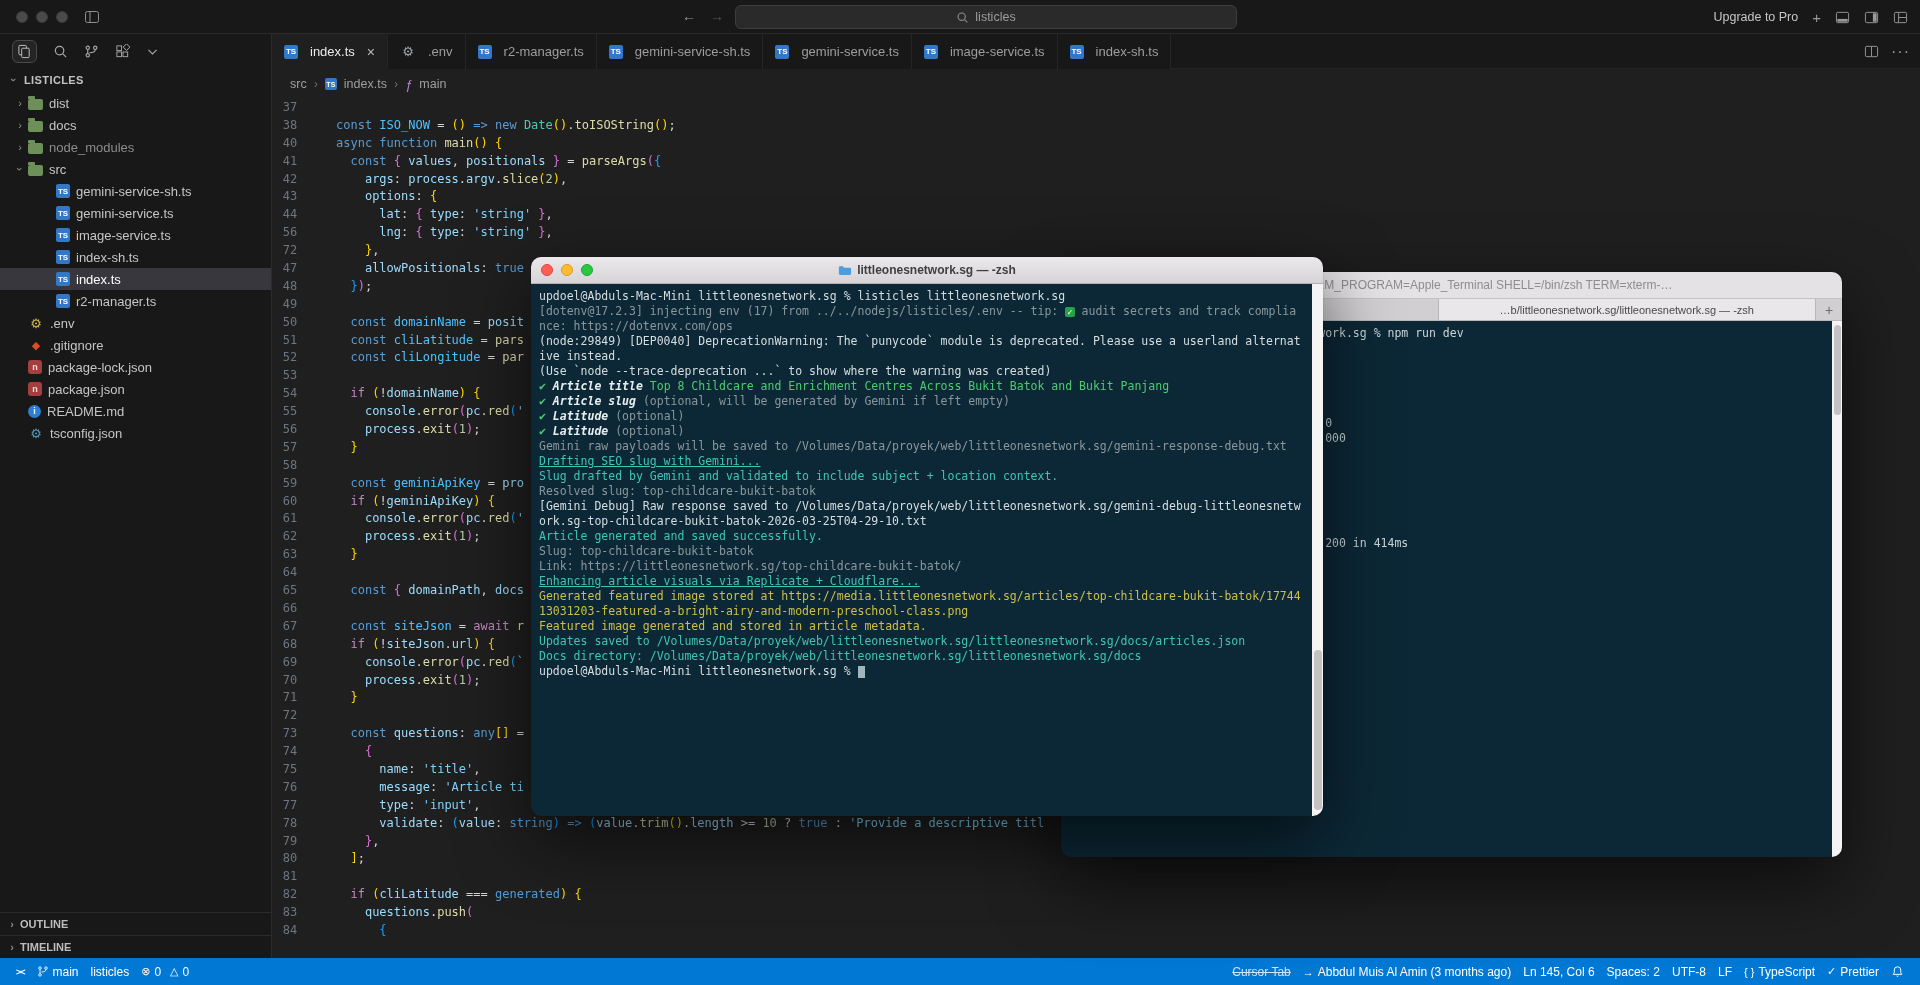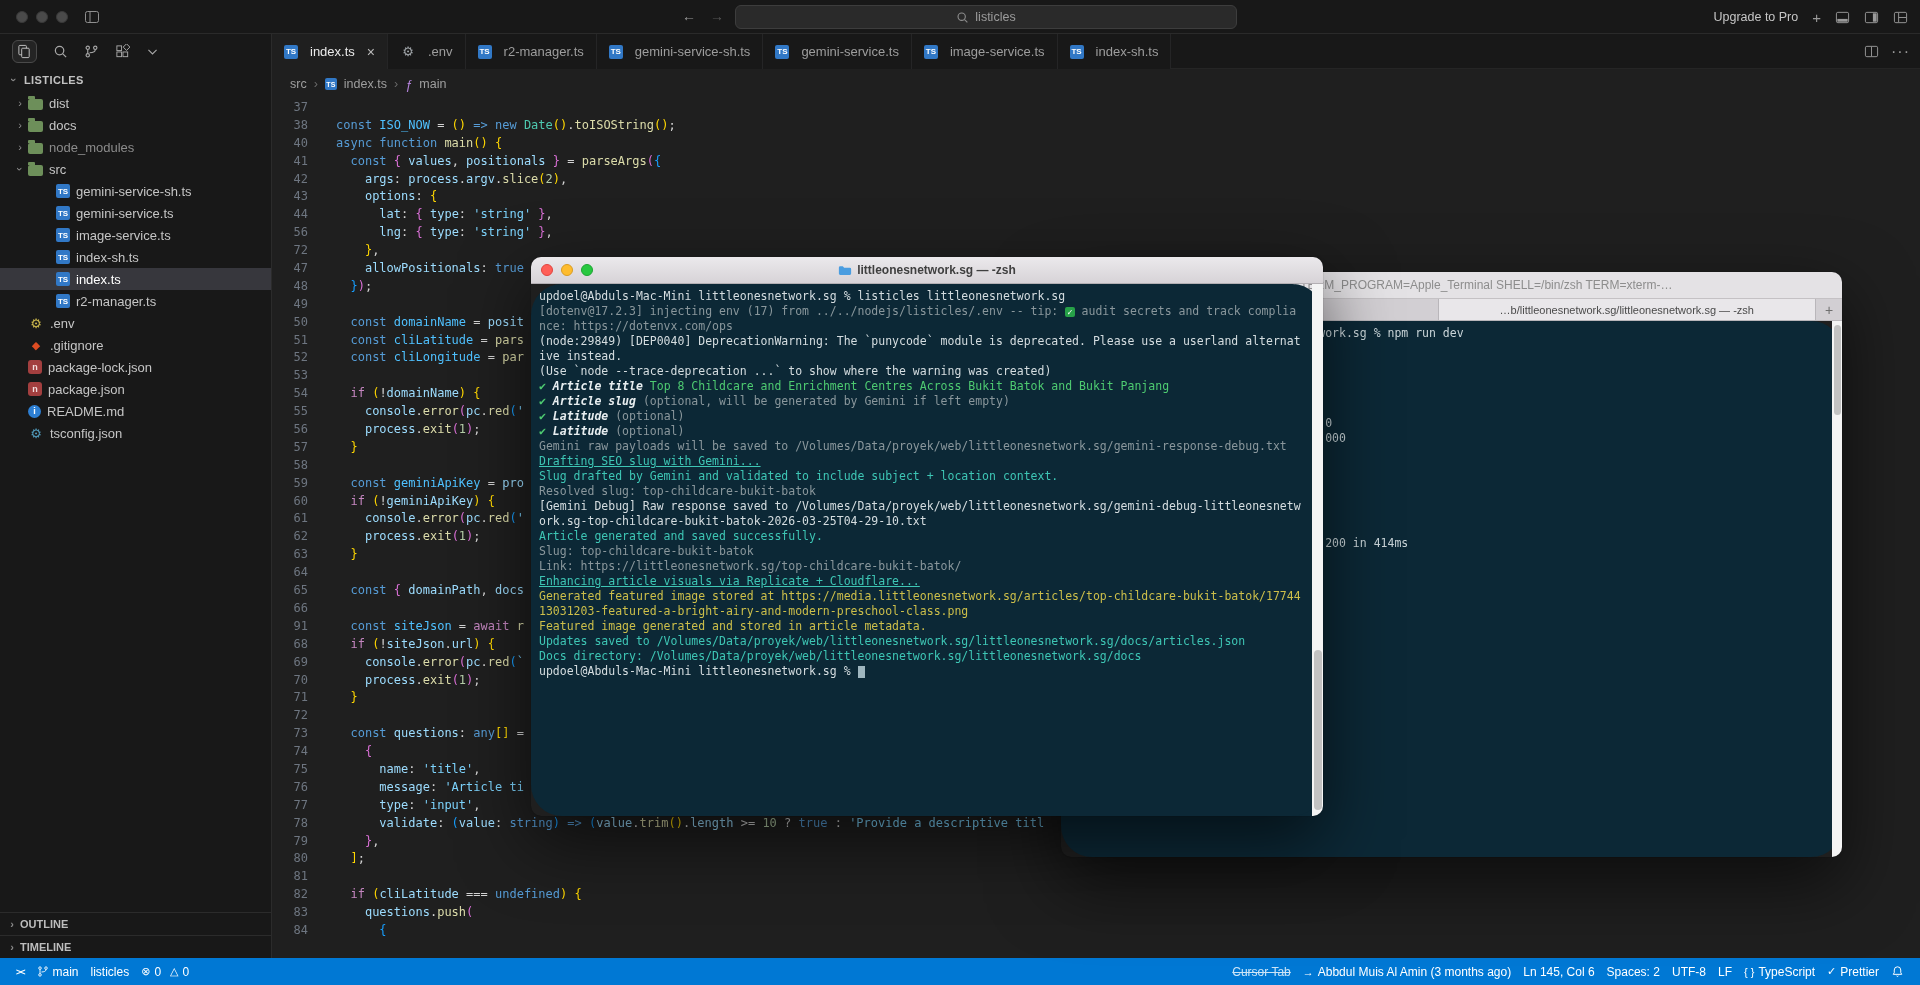--- a/index.html
+++ b/index.html
@@ -63,21 +63,21 @@
   .tab-close{margin-left:6px;color:#bdbdbd;font-size:14px;}
   #tabbarRight{position:absolute;right:10px;top:0;height:35px;display:flex;align-items:center;gap:12px;color:#9a9a9a;}
   #breadcrumb{height:30px;display:flex;align-items:center;gap:7px;padding-left:18px;font-size:12.5px;color:#9f9f9f;}
   .bc-sep{color:#6b6b6b;}
   .bc-fn{color:#b180d7;font-style:italic;font-size:13px;}
   .mini-ts{background:#3178c6;color:#fff;font-size:7px;font-weight:bold;border-radius:2px;width:12px;height:12px;
     display:inline-flex;align-items:center;justify-content:center;}
   #code{position:absolute;top:65px;left:0;right:0;bottom:0;font-family:"DejaVu Sans Mono",monospace;
     font-size:12px;overflow:hidden;}
   .cl{height:17.9px;line-height:17.9px;display:flex;white-space:pre;}
-  .ln{width:36px;text-align:right;color:#6e7681;flex:none;}
+  .ln{width:36px;text-align:center;color:#6e7681;flex:none;}
   .ct{margin-left:28px;}
   .tk-kw{color:#569cd6;} .tk-ctl{color:#c586c0;} .tk-fn{color:#dcdcaa;} .tk-vr{color:#9cdcfe;}
   .tk-cv{color:#4fc1ff;} .tk-ty{color:#4ec9b0;} .tk-st{color:#7dd3fc;} .tk-nm{color:#b5cea8;}
   .tk-pl{color:#d4d4d4;} .tk-d1{color:#ffd700;} .tk-d2{color:#da70d6;} .tk-d3{color:#179fff;}
 
   
   #statusbar{position:absolute;left:0;right:0;bottom:0;height:27px;background:#0078d4;color:#fff;
     display:flex;align-items:center;justify-content:space-between;padding:0 10px;font-size:12px;z-index:10;}
   .sb-group{display:flex;align-items:center;}
   .sb-item{display:flex;align-items:center;gap:4px;padding:0 6px;white-space:nowrap;}
@@ -94,21 +94,21 @@
   #termBack .mac-title{background:#e4e2e5;border-bottom:1px solid #c4c1c4;}
   .mac-title .ttl{font-size:12px;font-weight:600;color:#3f3f3f;display:flex;align-items:center;gap:5px;}
   #termBack .mac-title .ttl{color:#8d8d8d;font-weight:500;}
   .lights{position:absolute;left:10px;top:7px;display:flex;gap:8px;}
   .lt{width:12px;height:12px;border-radius:50%;}
   .lt.red{background:#ff5f57;border:1px solid #e0443e;}
   .lt.yel{background:#febc2e;border:1px solid #d89c23;}
   .lt.grn{background:#28c840;border:1px solid #1ea433;}
   .lt.off{background:#c9c6c9;border:1px solid #b5b2b5;}
   .term-body{position:absolute;left:0;right:0;bottom:0;background:#0c2836;
-    font-family:"DejaVu Sans Mono",monospace;font-size:11.5px;overflow:hidden;border-radius:31px;}
+    font-family:"DejaVu Sans Mono",monospace;font-size:11.5px;overflow:hidden;}
   #termFront .term-body{top:27px;padding:5px 12px 0 8px;}
   #termBack .term-body{top:49px;padding:5px 12px 0 8px;}
   .tml{height:15px;line-height:15px;white-space:pre;}
   .t-wh{color:#d5dde0;} .t-dim{color:#8a979c;} .t-grn{color:#4ecb71;} .t-cyn{color:#3ec6b5;}
   .t-cyu{color:#3ec6b5;text-decoration:underline;} .t-yel{color:#cdbf4a;text-align:right;}
   .t-lbl{color:#e8eef0;font-weight:bold;font-style:italic;}
   .t-bdg{background:#27a148;color:#fff;border-radius:2px;font-size:9px;padding:0 2px;}
   .t-cur{display:inline-block;width:7px;height:12px;background:#9fb6bf;vertical-align:-2px;}
   .bk-line{color:#c9d4d8;}
   .t-scroll{position:absolute;right:0;width:11px;background:#f4f4f4;z-index:5;}
@@ -381,36 +381,36 @@
         <div class="cl"><span class="ln">57</span><span class="ct"><span class="tk-pl">  </span><span class="tk-d1">}</span></span></div>
         <div class="cl"><span class="ln">58</span><span class="ct"></span></div>
         <div class="cl"><span class="ln">59</span><span class="ct"><span class="tk-pl">  </span><span class="tk-kw">const</span><span class="tk-cv"> geminiApiKey</span><span class="tk-pl"> = </span><span class="tk-vr">pro</span></span></div>
         <div class="cl"><span class="ln">60</span><span class="ct"><span class="tk-pl">  </span><span class="tk-ctl">if</span><span class="tk-pl"> </span><span class="tk-d1">(</span><span class="tk-pl">!</span><span class="tk-vr">geminiApiKey</span><span class="tk-d1">)</span><span class="tk-pl"> </span><span class="tk-d1">{</span></span></div>
         <div class="cl"><span class="ln">61</span><span class="ct"><span class="tk-pl">    </span><span class="tk-vr">console</span><span class="tk-pl">.</span><span class="tk-fn">error</span><span class="tk-d2">(</span><span class="tk-vr">pc</span><span class="tk-pl">.</span><span class="tk-fn">red</span><span class="tk-d3">(</span><span class="tk-st">'</span></span></div>
         <div class="cl"><span class="ln">62</span><span class="ct"><span class="tk-pl">    </span><span class="tk-vr">process</span><span class="tk-pl">.</span><span class="tk-fn">exit</span><span class="tk-d2">(</span><span class="tk-nm">1</span><span class="tk-d2">)</span><span class="tk-pl">;</span></span></div>
         <div class="cl"><span class="ln">63</span><span class="ct"><span class="tk-pl">  </span><span class="tk-d1">}</span></span></div>
         <div class="cl"><span class="ln">64</span><span class="ct"></span></div>
         <div class="cl"><span class="ln">65</span><span class="ct"><span class="tk-pl">  </span><span class="tk-kw">const</span><span class="tk-pl"> </span><span class="tk-d2">{</span><span class="tk-vr"> domainPath</span><span class="tk-pl">,</span><span class="tk-vr"> docs</span></span></div>
         <div class="cl"><span class="ln">66</span><span class="ct"></span></div>
-        <div class="cl"><span class="ln">91</span><span class="ct"><span class="tk-pl">  </span><span class="tk-kw">const</span><span class="tk-cv"> siteJson</span><span class="tk-pl"> = </span><span class="tk-ctl">await</span><span class="tk-pl"> </span><span class="tk-fn">r</span></span></div>
+        <div class="cl"><span class="ln">67</span><span class="ct"><span class="tk-pl">  </span><span class="tk-kw">const</span><span class="tk-cv"> siteJson</span><span class="tk-pl"> = </span><span class="tk-ctl">await</span><span class="tk-pl"> </span><span class="tk-fn">r</span></span></div>
         <div class="cl"><span class="ln">68</span><span class="ct"><span class="tk-pl">  </span><span class="tk-ctl">if</span><span class="tk-pl"> </span><span class="tk-d1">(</span><span class="tk-pl">!</span><span class="tk-vr">siteJson</span><span class="tk-pl">.</span><span class="tk-vr">url</span><span class="tk-d1">)</span><span class="tk-pl"> </span><span class="tk-d1">{</span></span></div>
         <div class="cl"><span class="ln">69</span><span class="ct"><span class="tk-pl">    </span><span class="tk-vr">console</span><span class="tk-pl">.</span><span class="tk-fn">error</span><span class="tk-d2">(</span><span class="tk-vr">pc</span><span class="tk-pl">.</span><span class="tk-fn">red</span><span class="tk-d3">(</span><span class="tk-st">`</span></span></div>
         <div class="cl"><span class="ln">70</span><span class="ct"><span class="tk-pl">    </span><span class="tk-vr">process</span><span class="tk-pl">.</span><span class="tk-fn">exit</span><span class="tk-d2">(</span><span class="tk-nm">1</span><span class="tk-d2">)</span><span class="tk-pl">;</span></span></div>
         <div class="cl"><span class="ln">71</span><span class="ct"><span class="tk-pl">  </span><span class="tk-d1">}</span></span></div>
         <div class="cl"><span class="ln">72</span><span class="ct"></span></div>
         <div class="cl"><span class="ln">73</span><span class="ct"><span class="tk-pl">  </span><span class="tk-kw">const</span><span class="tk-vr"> questions</span><span class="tk-pl">: </span><span class="tk-kw">any</span><span class="tk-d1">[]</span><span class="tk-pl"> =</span></span></div>
         <div class="cl"><span class="ln">74</span><span class="ct"><span class="tk-pl">    </span><span class="tk-d2">{</span></span></div>
         <div class="cl"><span class="ln">75</span><span class="ct"><span class="tk-pl">      </span><span class="tk-vr">name</span><span class="tk-pl">: </span><span class="tk-st">'title'</span><span class="tk-pl">,</span></span></div>
         <div class="cl"><span class="ln">76</span><span class="ct"><span class="tk-pl">      </span><span class="tk-vr">message</span><span class="tk-pl">: </span><span class="tk-st">'Article ti</span></span></div>
         <div class="cl"><span class="ln">77</span><span class="ct"><span class="tk-pl">      </span><span class="tk-vr">type</span><span class="tk-pl">: </span><span class="tk-st">'input'</span><span class="tk-pl">,</span></span></div>
         <div class="cl"><span class="ln">78</span><span class="ct"><span class="tk-pl">      </span><span class="tk-vr">validate</span><span class="tk-pl">: </span><span class="tk-d3">(</span><span class="tk-vr">value</span><span class="tk-pl">: </span><span class="tk-kw">string</span><span class="tk-d3">)</span><span class="tk-pl"> </span><span class="tk-kw">=&gt;</span><span class="tk-pl"> </span><span class="tk-d3">(</span><span class="tk-vr">value</span><span class="tk-pl">.</span><span class="tk-fn">trim</span><span class="tk-d1">()</span><span class="tk-pl">.</span><span class="tk-vr">length</span><span class="tk-pl"> &gt;= </span><span class="tk-nm">10</span><span class="tk-pl"> ? </span><span class="tk-kw">true</span><span class="tk-pl"> : </span><span class="tk-st">'Provide a descriptive titl</span></span></div>
         <div class="cl"><span class="ln">79</span><span class="ct"><span class="tk-pl">    </span><span class="tk-d2">}</span><span class="tk-pl">,</span></span></div>
         <div class="cl"><span class="ln">80</span><span class="ct"><span class="tk-pl">  </span><span class="tk-d1">]</span><span class="tk-pl">;</span></span></div>
         <div class="cl"><span class="ln">81</span><span class="ct"></span></div>
-        <div class="cl"><span class="ln">82</span><span class="ct"><span class="tk-pl">  </span><span class="tk-ctl">if</span><span class="tk-pl"> </span><span class="tk-d1">(</span><span class="tk-vr">cliLatitude</span><span class="tk-pl"> === </span><span class="tk-kw">undefined</span><span class="tk-d1">)</span><span class="tk-pl"> </span><span class="tk-d1">{</span></span></div>
+        <div class="cl"><span class="ln">82</span><span class="ct"><span class="tk-pl">  </span><span class="tk-ctl">if</span><span class="tk-pl"> </span><span class="tk-d1">(</span><span class="tk-vr">cliLatitude</span><span class="tk-pl"> === </span><span class="tk-kw">generated</span><span class="tk-d1">)</span><span class="tk-pl"> </span><span class="tk-d1">{</span></span></div>
         <div class="cl"><span class="ln">83</span><span class="ct"><span class="tk-pl">    </span><span class="tk-vr">questions</span><span class="tk-pl">.</span><span class="tk-fn">push</span><span class="tk-d2">(</span></span></div>
         <div class="cl"><span class="ln">84</span><span class="ct"><span class="tk-pl">      </span><span class="tk-d3">{</span></span></div>
       </div>
   </div>
 </div>
 
 <div class="mac-window" id="termBack">
   <div class="mac-title">
     <span class="lights">
       <span class="lt off"></span>

